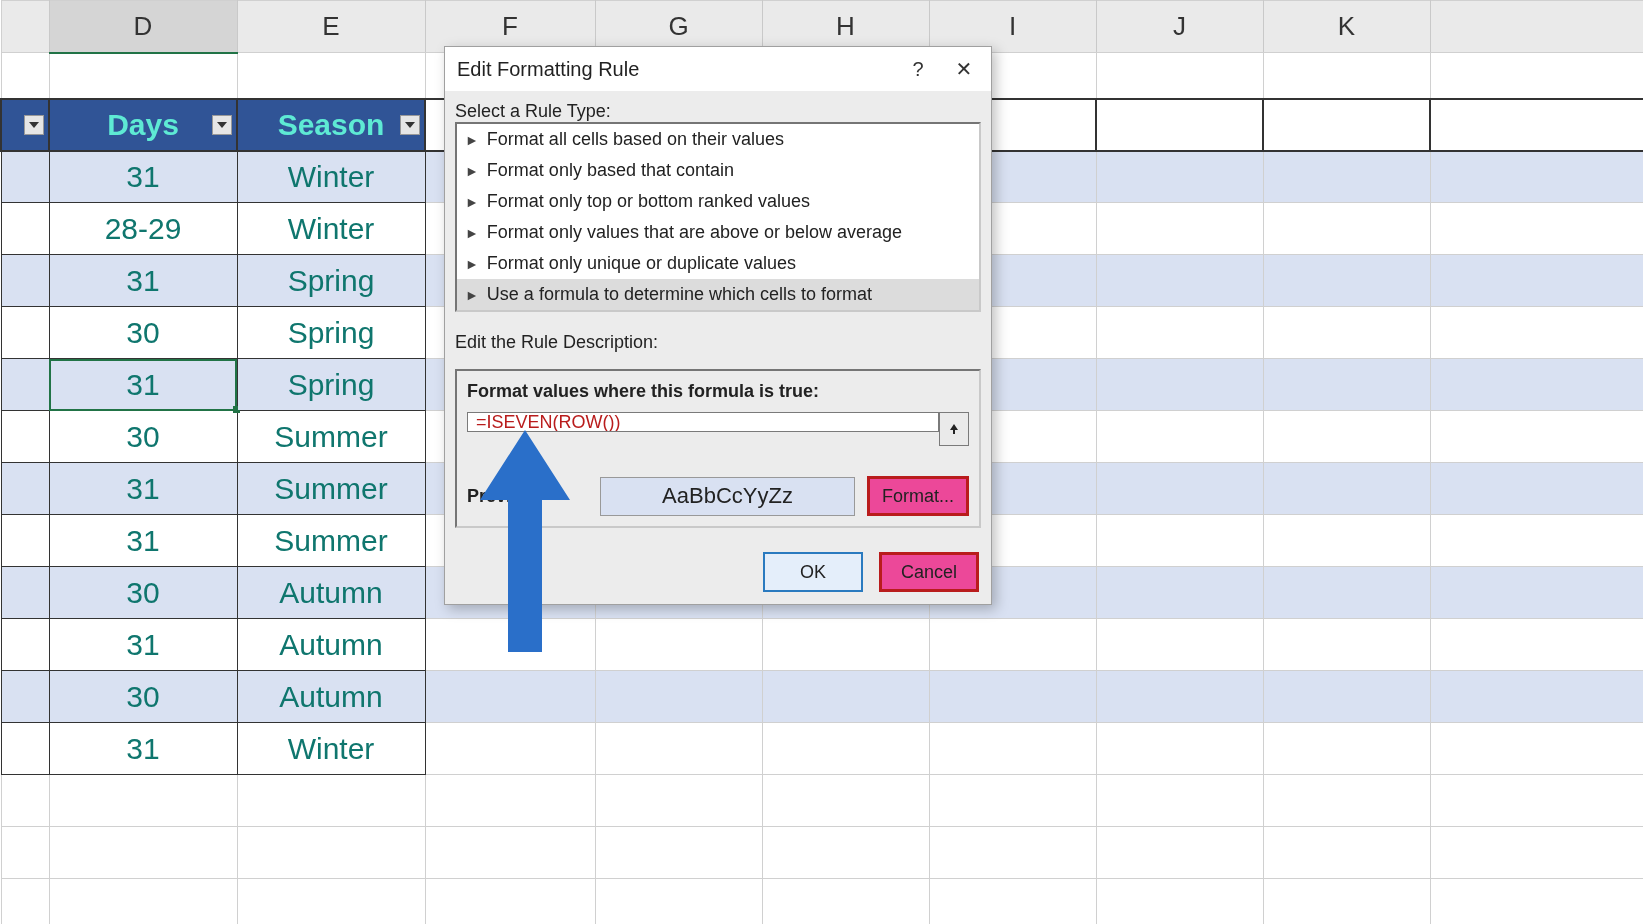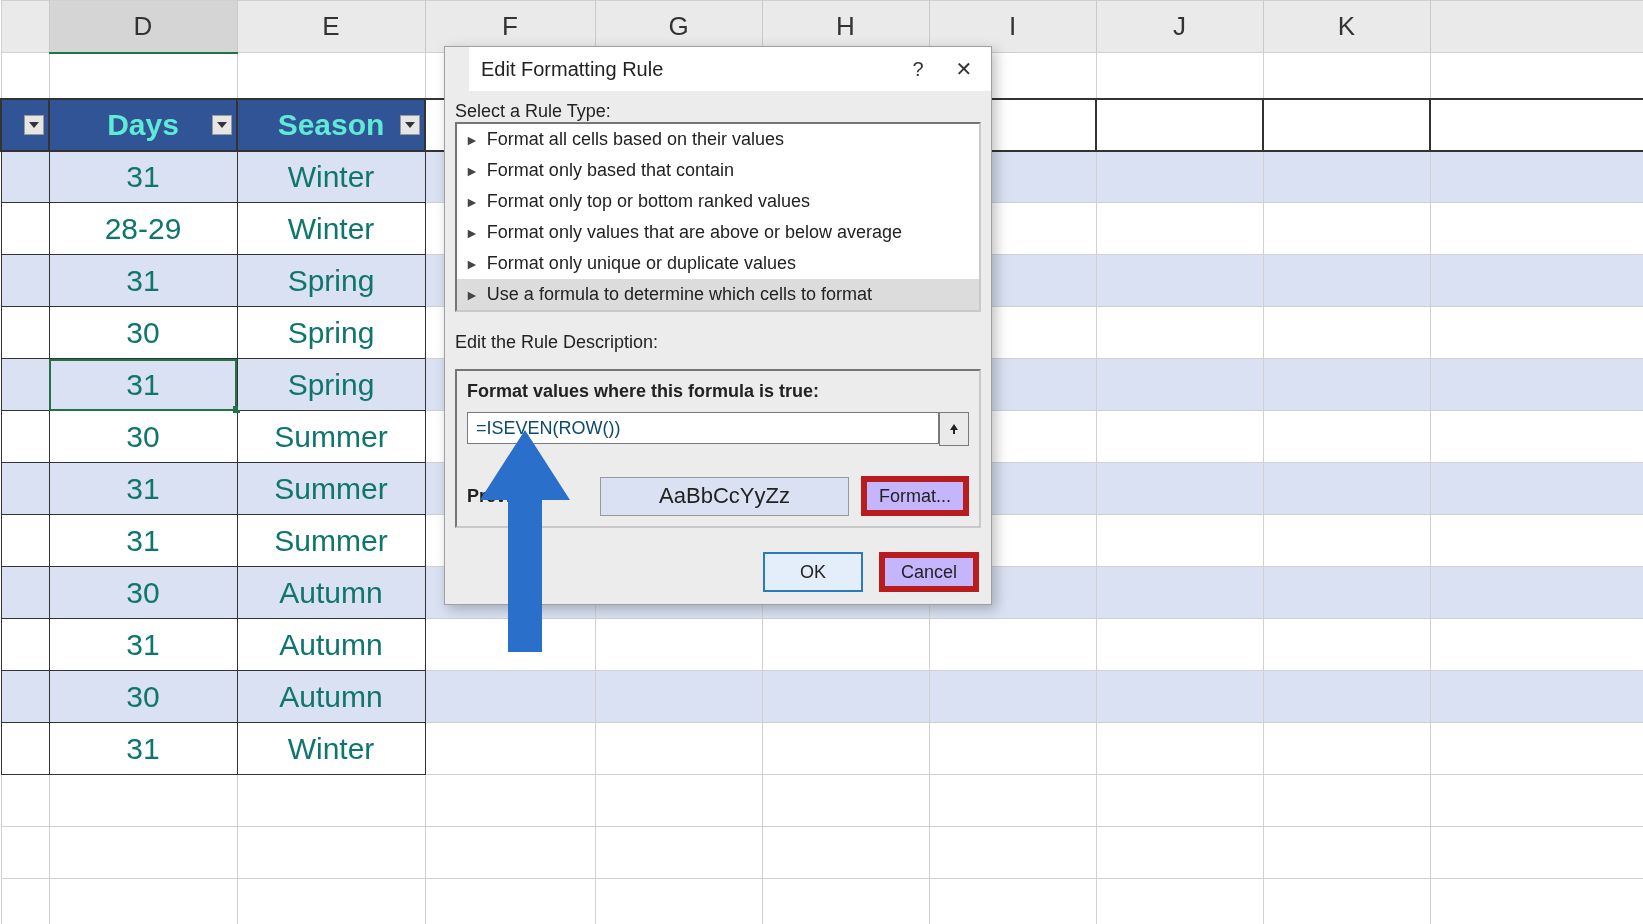--- a/index.html
+++ b/index.html
@@ -113,21 +113,20 @@
       font-size: 18px;
       color: #222;
     }
     .dialog-titlebar {
       height: 44px;
       display: flex;
       align-items: center;
       justify-content: space-between;
       background: #fff;
       padding: 0 4px 0 12px;
-      margin-left: 24px;
     }
     .dialog-title {
       font-size: 20px;
     }
     .dialog-controls { display: flex; }
     .dialog-controls .ctrl {
       width: 46px;
       height: 44px;
       display: flex;
       align-items: center;
@@ -169,27 +168,27 @@
       font-size: 18px;
       margin-bottom: 10px;
     }
     .formula-row {
       display: flex;
       gap: 0;
       margin-bottom: 30px;
     }
     .formula-input {
       flex: 1;
-      height: 32px;
+      height: 20px;
       border: 1px solid #7a7a7a;
       background: #fff;
       padding: 0 8px;
       font-size: 18px;
       font-family: inherit;
-      color: #0c4a6e;
+      color: #b91c1c;
     }
     .ref-btn {
       width: 30px;
       height: 34px;
       border: 1px solid #7a7a7a;
       background: #eaeaea;
       display: flex;
       align-items: center;
       justify-content: center;
     }
@@ -206,22 +205,22 @@
       background: #d9e1f2;
       display: flex;
       align-items: center;
       justify-content: center;
       font-size: 22px;
       margin-left: 47px;
     }
     .dlg-btn {
       height: 40px;
       min-width: 100px;
-      border: 6px solid #b91c1c;
-      background: #c4b5fd;
+      border: 3px solid #b91c1c;
+      background: #ec4899;
       font-size: 18px;
       display: flex;
       align-items: center;
       justify-content: center;
       padding: 0 12px;
     }
     .dlg-footer {
       display: flex;
       justify-content: flex-end;
       gap: 16px;

